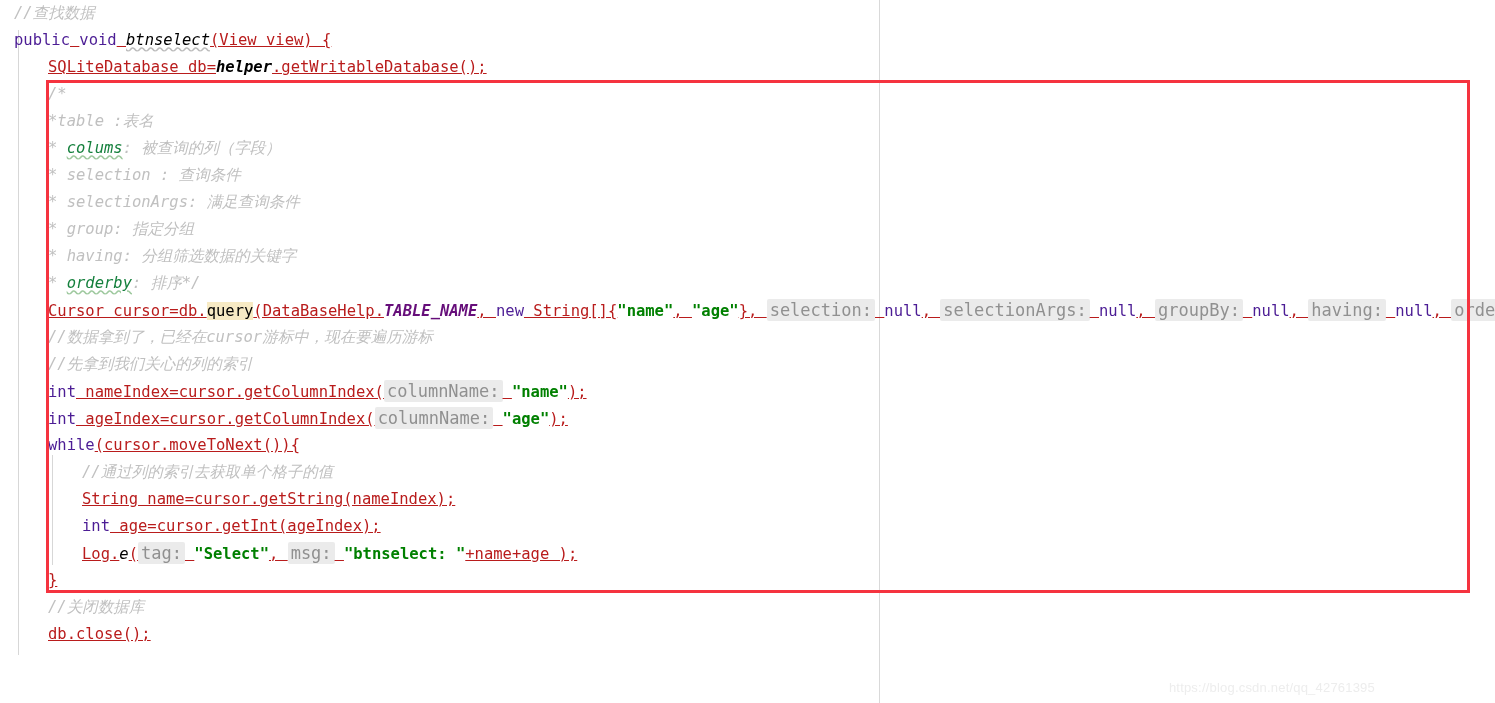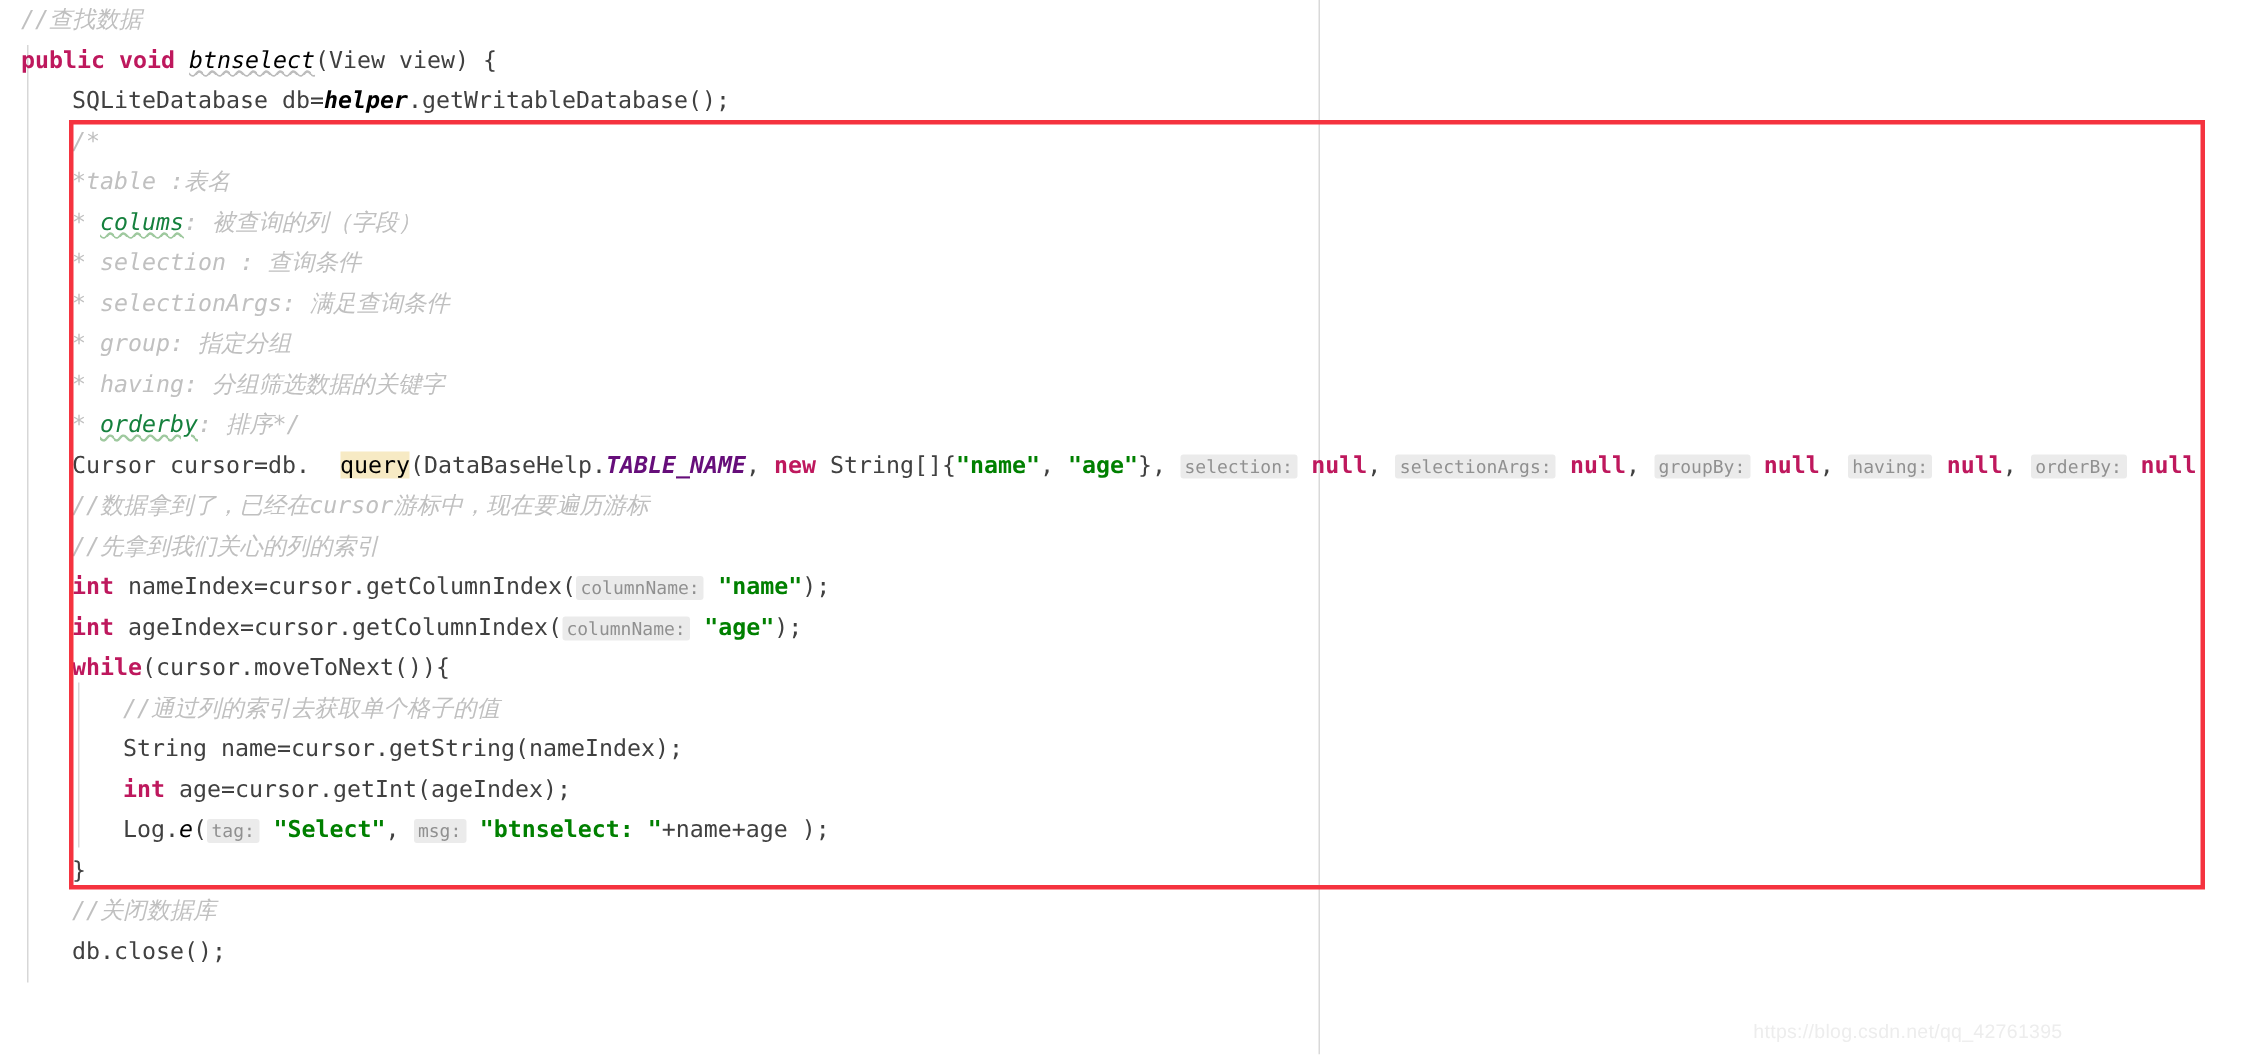--- a/index.html
+++ b/index.html
@@ -60,29 +60,29 @@
     color: #000000;
   }
   .line {
     height: 27px;
     white-space: pre;
     padding-left: 14px;
     box-sizing: border-box;
   }
 
   
-  .kw      { color: #be185d; font-weight: bold; }
-  .plain   { color: #404040; }
+  .kw      { color: #4c1d95; font-weight: normal; }
+  .plain   { color: #b91c1c; text-decoration: underline; }
   .cmt     { color: #c0c0c0; font-style: italic; }
   .cmt-u   { color: #15803d; font-style: italic; text-decoration: underline; text-decoration-style: wavy; text-decoration-color: #9fc99f; }
   .field   { color: #000000; font-weight: bold; font-style: italic; }
   .static  { color: #660e7a; font-weight: bold; font-style: italic; text-align: center; }
   .str     { color: #008000; font-weight: bold; }
-  .hint    { color: #909090; background: #ebebeb; border-radius: 2px; padding: 1px 3px; font-size: 12px; }
-  .hl      { background: #f7eac4; margin-left: 20px; }
+  .hint    { color: #909090; background: #ebebeb; border-radius: 2px; padding: 1px 3px; font-size: 17px; }
+  .hl      { background: #f7eac4; }
   .warnu   { text-decoration: underline; text-decoration-style: wavy; text-decoration-color: #bdbdbd; font-style: italic; }
   .ital    { font-style: italic; }
 
   
   .watermark {
     position: absolute;
     right: 12px;
     bottom: 8px;
     color: #ededed;
     font-family: "Liberation Sans", sans-serif;

